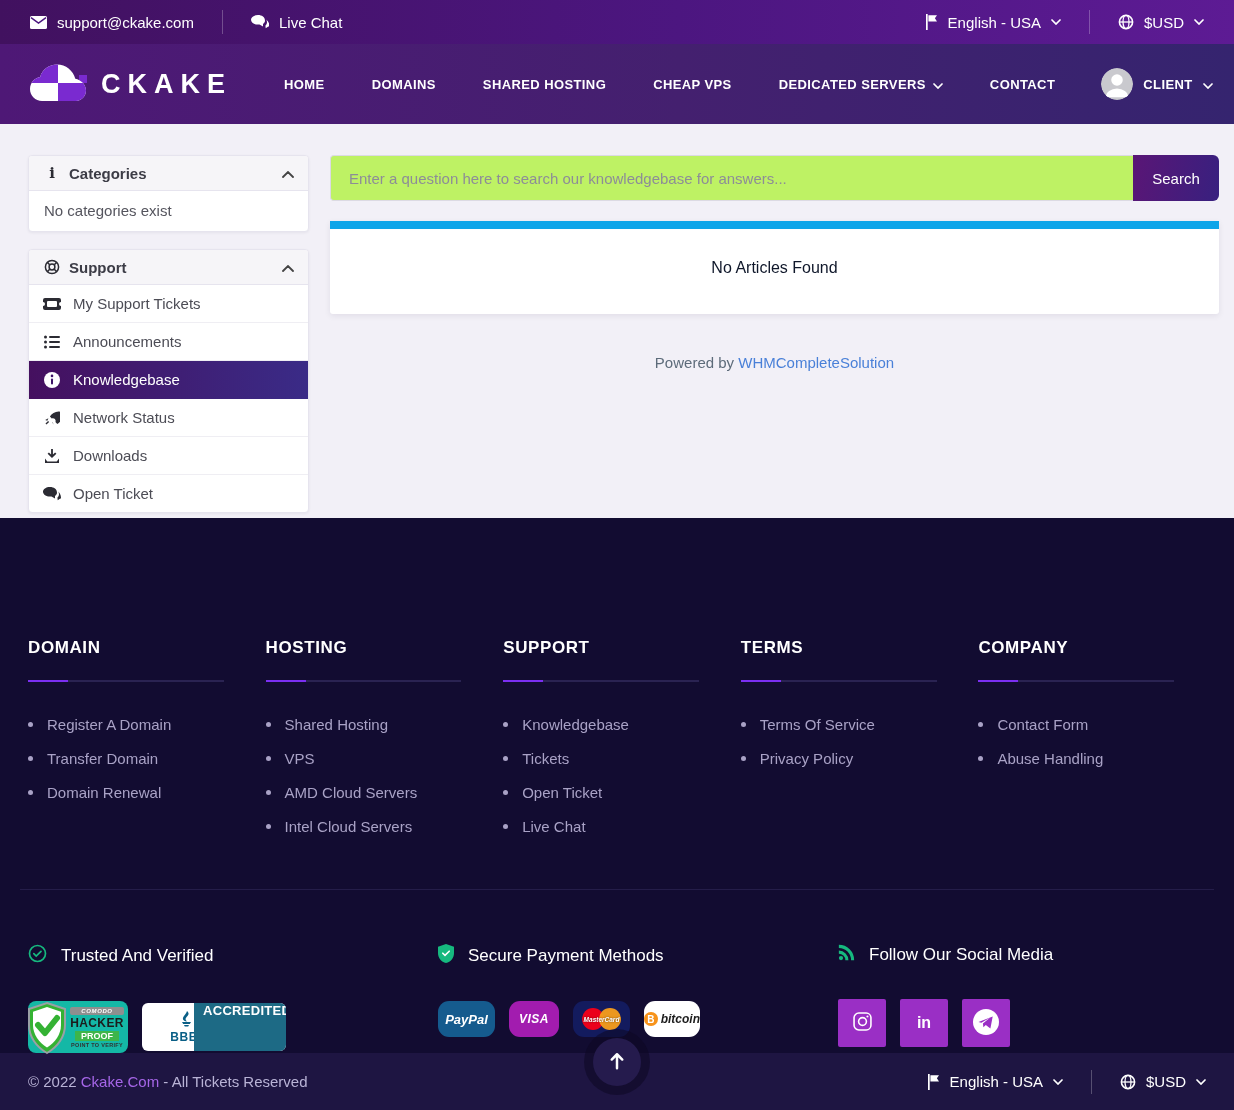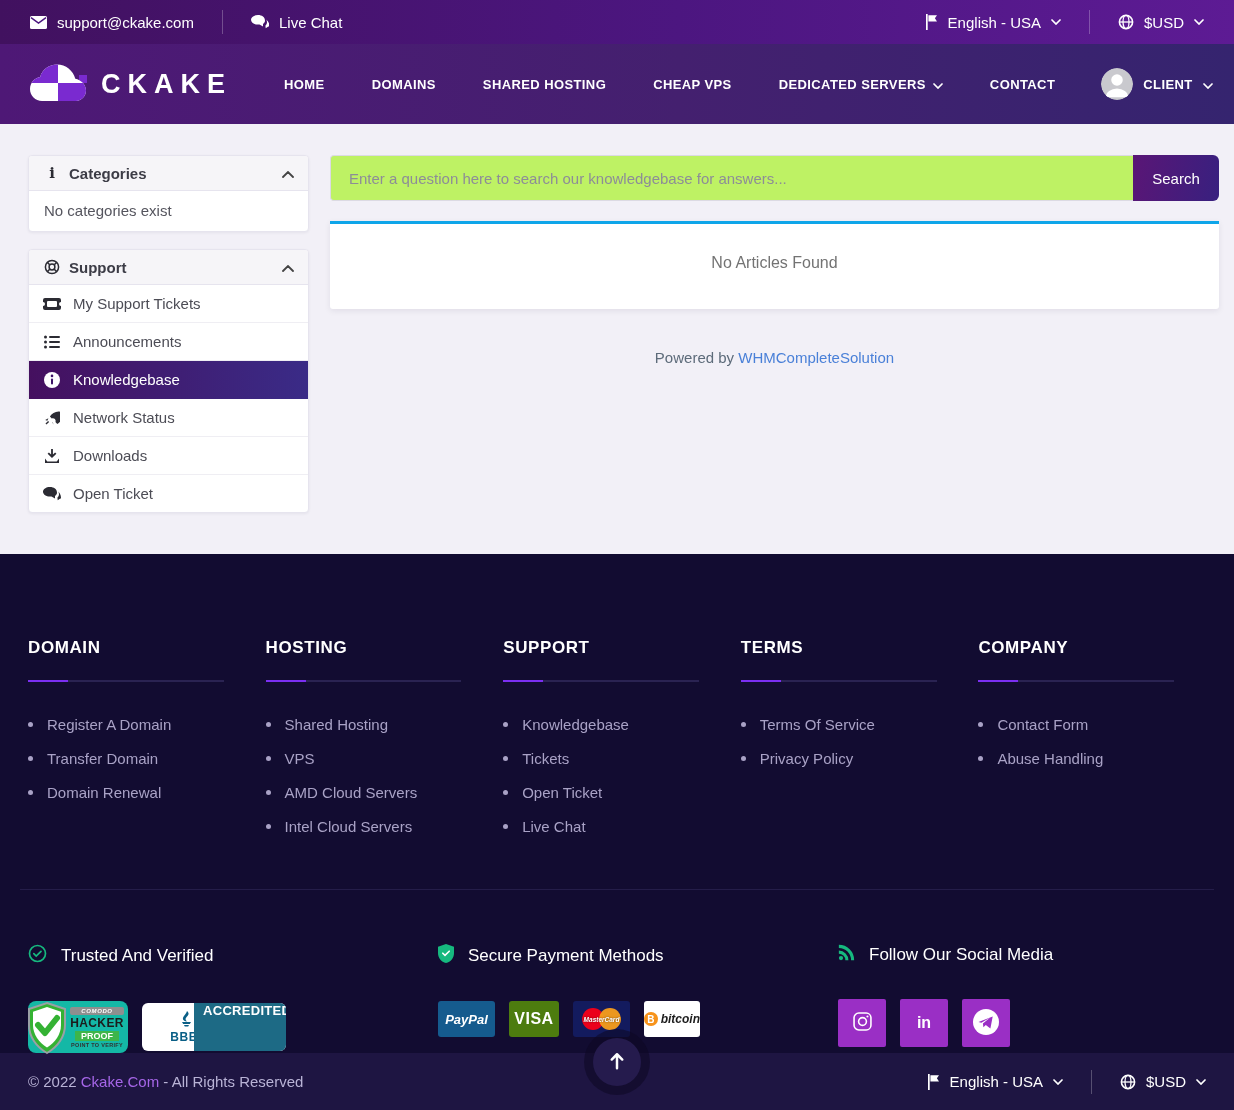--- a/index.html
+++ b/index.html
@@ -42,29 +42,29 @@
   .menu-item .mi-icon { width:18px; display:flex; justify-content:center; color:#2b2b33; }
   .menu-item.active { background:linear-gradient(90deg,#45105f,#3a2b87); color:#fff; border-color:transparent; }
 
   .content { flex:1; display:flex; flex-direction:column; }
   .search-row { display:flex; }
   .search-input { flex:1; height:46px; border:1px solid #dcdae3; border-right:none; border-radius:4px 0 0 4px;
                   padding:0 18px; font-size:15px; color:#333; outline:none; background:#bef264; }
   .search-input::placeholder { color:#8d8d97; }
   .search-btn { width:86px; height:46px; border:none; border-radius:0 6px 6px 0; color:#fff; font-size:15px;
                 font-family:inherit; background:linear-gradient(100deg,#5a1676,#38207f); cursor:pointer; }
-  .empty-card { margin-top:20px; background:#fff; border-top:3px solid #0ea5e9; border-radius:0 0 3px 3px;
-                padding:30px 20px 37px; text-align:center; font-size:16px; color:#737373;
+  .empty-card { margin-top:20px; background:#fff; border-top:8px solid #0ea5e9; border-radius:0 0 3px 3px;
+                padding:30px 20px 37px; text-align:center; font-size:16px; color:#0f172a;
                 box-shadow:0 2px 6px rgba(20,10,50,.08); }
   .powered { margin-top:40px; text-align:center; font-size:15px; color:#5d6b7a; }
   .powered .pw-link { color:#4a80d8; cursor:pointer; }
 
   
   .footer { background:#120c31; color:#fff; flex:1; position:relative; display:flex; flex-direction:column; }
-  .f-cols { display:flex; gap:10px; padding:84px 28px 0; }
+  .f-cols { display:flex; gap:10px; padding:120px 28px 0; }
   .f-col { flex:1; }
   .f-col-title { font-size:17px; font-weight:bold; letter-spacing:.6px; }
   .f-underline { margin-top:22px; height:2px; width:86%; background:#2a2352; position:relative; }
   .f-underline::before { content:""; position:absolute; left:0; top:0; width:40px; height:2px; background:#7b2ff2; }
   .f-links { list-style:none; margin:25px 0 0; padding:0; }
   .f-link { display:flex; align-items:center; gap:14px; font-size:15px; color:#a9a2c6; padding:8.5px 0; cursor:pointer; }
   .f-bullet { width:5px; height:5px; border-radius:50%; background:#a9a2c6; flex:0 0 5px; }
   .f-divider { margin:46px 20px 0; border-top:1px solid #241d49; }
   .f-lower { display:flex; padding:54px 28px 0; }
   .f-sec-trusted { width:410px; }
@@ -82,23 +82,23 @@
   .comodo-r2 { font-size:12px; font-weight:bold; color:#1c1c1c; text-align:center; letter-spacing:.4px; }
   .comodo-r3 { background:#3db54a; color:#fff; font-size:9px; font-weight:bold; text-align:center; margin:0 5px; }
   .comodo-r4 { font-size:5.5px; font-weight:bold; color:#333; text-align:center; letter-spacing:.3px; }
   .bbb { width:144px; height:48px; border-radius:6px; overflow:hidden; display:flex; background:#fff; }
   .bbb-left { width:52px; display:flex; flex-direction:column; align-items:center; justify-content:center; color:#0a5f86; gap:1px;padding-left:36px; }
   .bbb-logo-text { font-weight:bold; font-size:12px; letter-spacing:.5px; }
   .bbb-right { flex:1; background:#1d6a85; color:#fff; display:flex; flex-direction:row; justify-content:center;
                padding-left:9px; font-weight:bold; font-size:13px; letter-spacing:.3px; line-height:1.3; }
 
   
-  .chip { height:36px; border-radius:3px; display:flex; align-items:center; justify-content:center; }
+  .chip { height:36px; border-radius:11px; display:flex; align-items:center; justify-content:center; }
   .chip-paypal { width:57px; background:#155b8e; color:#fff; font-style:italic; font-weight:bold; font-size:13px; }
-  .chip-visa { width:50px; background:#4d7c0f; color:#fff; font-weight:bold; font-size:16px; letter-spacing:.5px; }
+  .chip-visa { width:50px; background:#a21caf; color:#fff; font-style:italic; font-weight:bold; font-size:12px; letter-spacing:.5px; }
   .chip-mastercard { width:57px; background:#131b5e; position:relative; }
   .mc-c1 { width:22px; height:22px; border-radius:50%; background:#eb001b; position:absolute; left:9px; top:7px; }
   .mc-c2 { width:22px; height:22px; border-radius:50%; background:#f79e1b; position:absolute; right:9px; top:7px; opacity:.95; }
   .mc-label { position:relative; z-index:2; color:#fff; font-size:6.5px; font-style:italic; font-weight:bold;
               text-shadow:0 0 2px rgba(0,0,0,.6); }
   .chip-bitcoin { width:56px; background:#fff; gap:3px; color:#1c1c1c; font-weight:bold; font-style:italic; font-size:12px; }
   .btc-circle { width:14px; height:14px; border-radius:50%; background:#f7931a; color:#fff; font-size:10px; font-weight:bold;
                 font-style:normal; display:flex; align-items:center; justify-content:center; }
 
   
@@ -535,21 +535,21 @@
                   <path fill="#9a2fc5" d="M7.5 15.1l14.2-5.6-2.3 11.9-4.6-3.4-2.4 2.3-.5-3.9 7-5.6-8.6 4.9z"></path>
                 </svg>
             </span>
           </button>
         </div>
       </div>
     </div>
 
     <div class="strip">
       <div class="copyright">
-        <span>© 2022 </span><span class="brand-link">Ckake.Com</span><span> - All Rights Reserved</span>
+        <span>© 2022 </span><span class="brand-link">Ckake.Com</span><span> - All Tickets Reserved</span>
       </div>
       <div class="strip-right">
         <div class="tb-item">
           <span>
             <svg width="14" height="16" viewBox="0 0 14 16">
                 <path fill="#fff" d="M2 0h1.7v16H2z"></path>
                 <path fill="#fff" d="M4.4 1.2h8.6l-2.1 3.1 2.1 3.1H4.4z"></path>
               </svg>
           </span>
           <span>English - USA</span>

